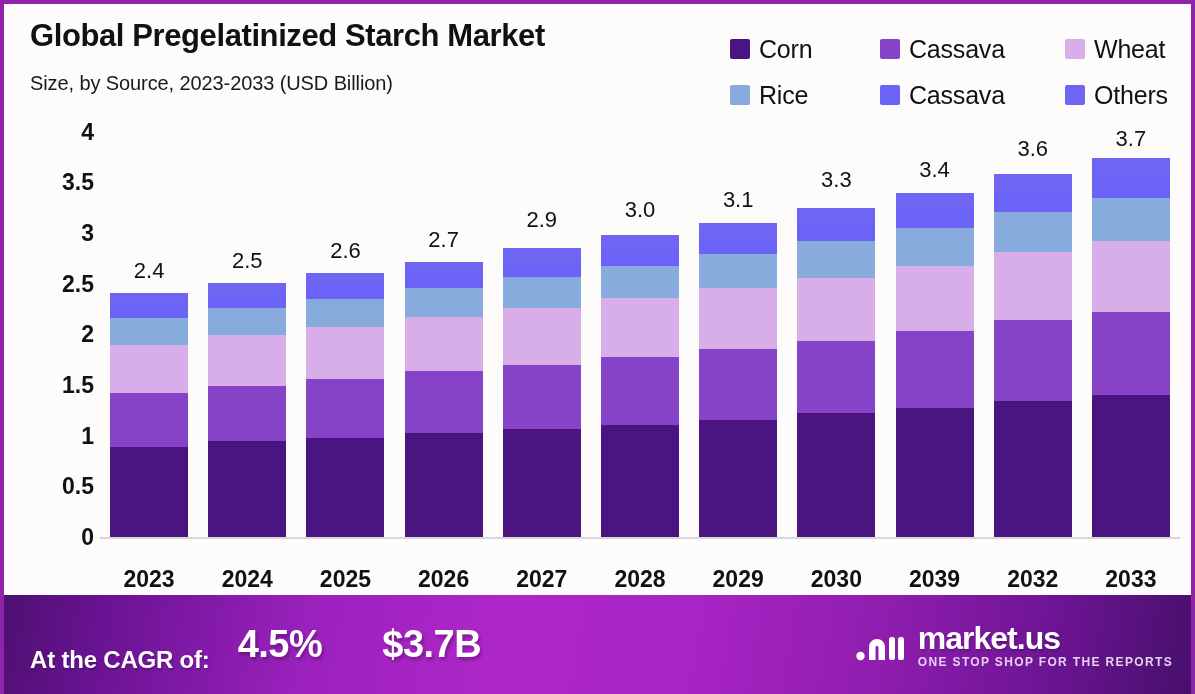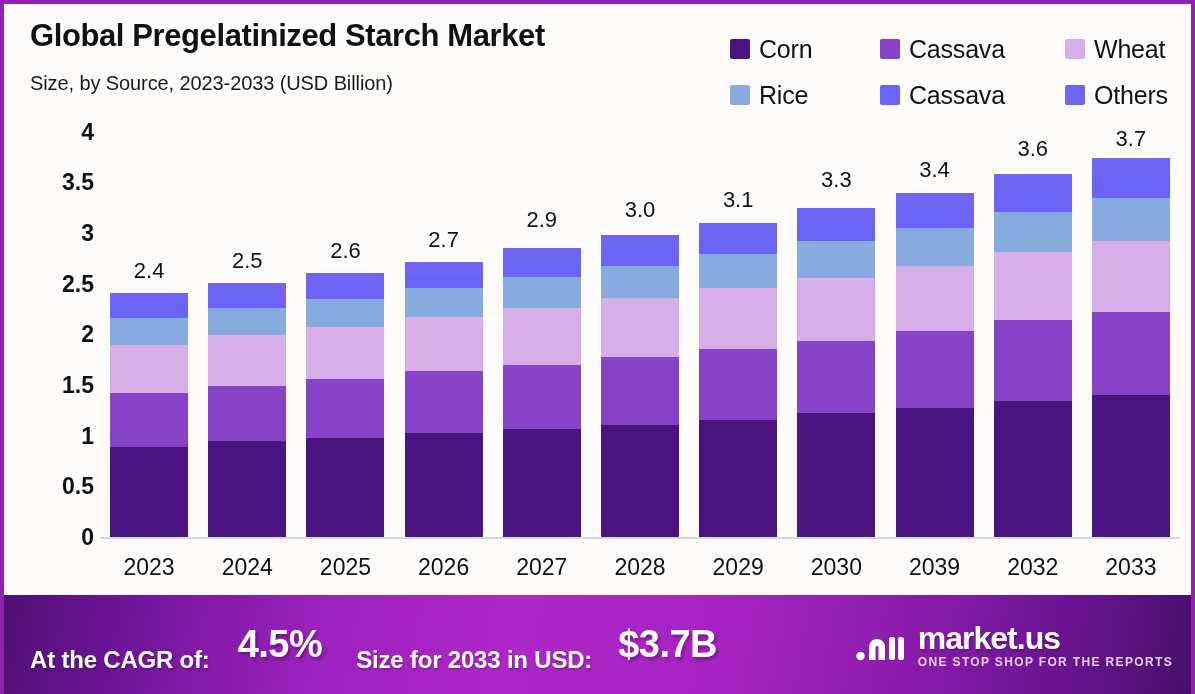--- a/index.html
+++ b/index.html
@@ -143,25 +143,25 @@
     left: 50%;
     transform: translateX(-50%);
     font-size: 22px;
     font-weight: 400;
     color: #111111;
     white-space: nowrap;
   }
 
   .x-label {
     position: absolute;
-    bottom: 18px;
+    bottom: 6px;
     width: 78px;
     text-align: center;
     font-size: 23px;
-    font-weight: 400;
+    font-weight: 700;
     color: #111111;
   }
 
   
   .footer {
     position: absolute;
     left: -4px;
     bottom: 0;
     width: 1195px;
     height: 99px;
@@ -399,21 +399,20 @@
   </div>
 
   <div class="footer">
     <div class="footer-text">
       <br>
       <span>At the CAGR of:</span>
     </div>
     <div class="footer-stat fs-1">4.5%</div>
     <div class="footer-text ft-2">
       <br>
-      <span>Size for 2033 in USD:</span>
     </div>
     <div class="footer-stat fs-2">$3.7B</div>
 
     <div class="brand">
       <span class="brand-mark">
         <svg viewBox="0 0 52 40" width="52" height="40" aria-hidden="true">
           <circle cx="5.5" cy="31" r="4.2" fill="#ffffff"></circle>
           <path d="M14 35 L14 22 A8 8 0 0 1 30 22 L30 35 L23.5 35 L23.5 22 A1.6 1.6 0 0 0 20.5 22 L20.5 35 Z" fill="#ffffff"></path>
           <rect x="34" y="12" width="6" height="23" rx="2.6" fill="#ffffff"></rect>
           <rect x="43" y="12" width="6" height="23" rx="2.6" fill="#ffffff"></rect>

